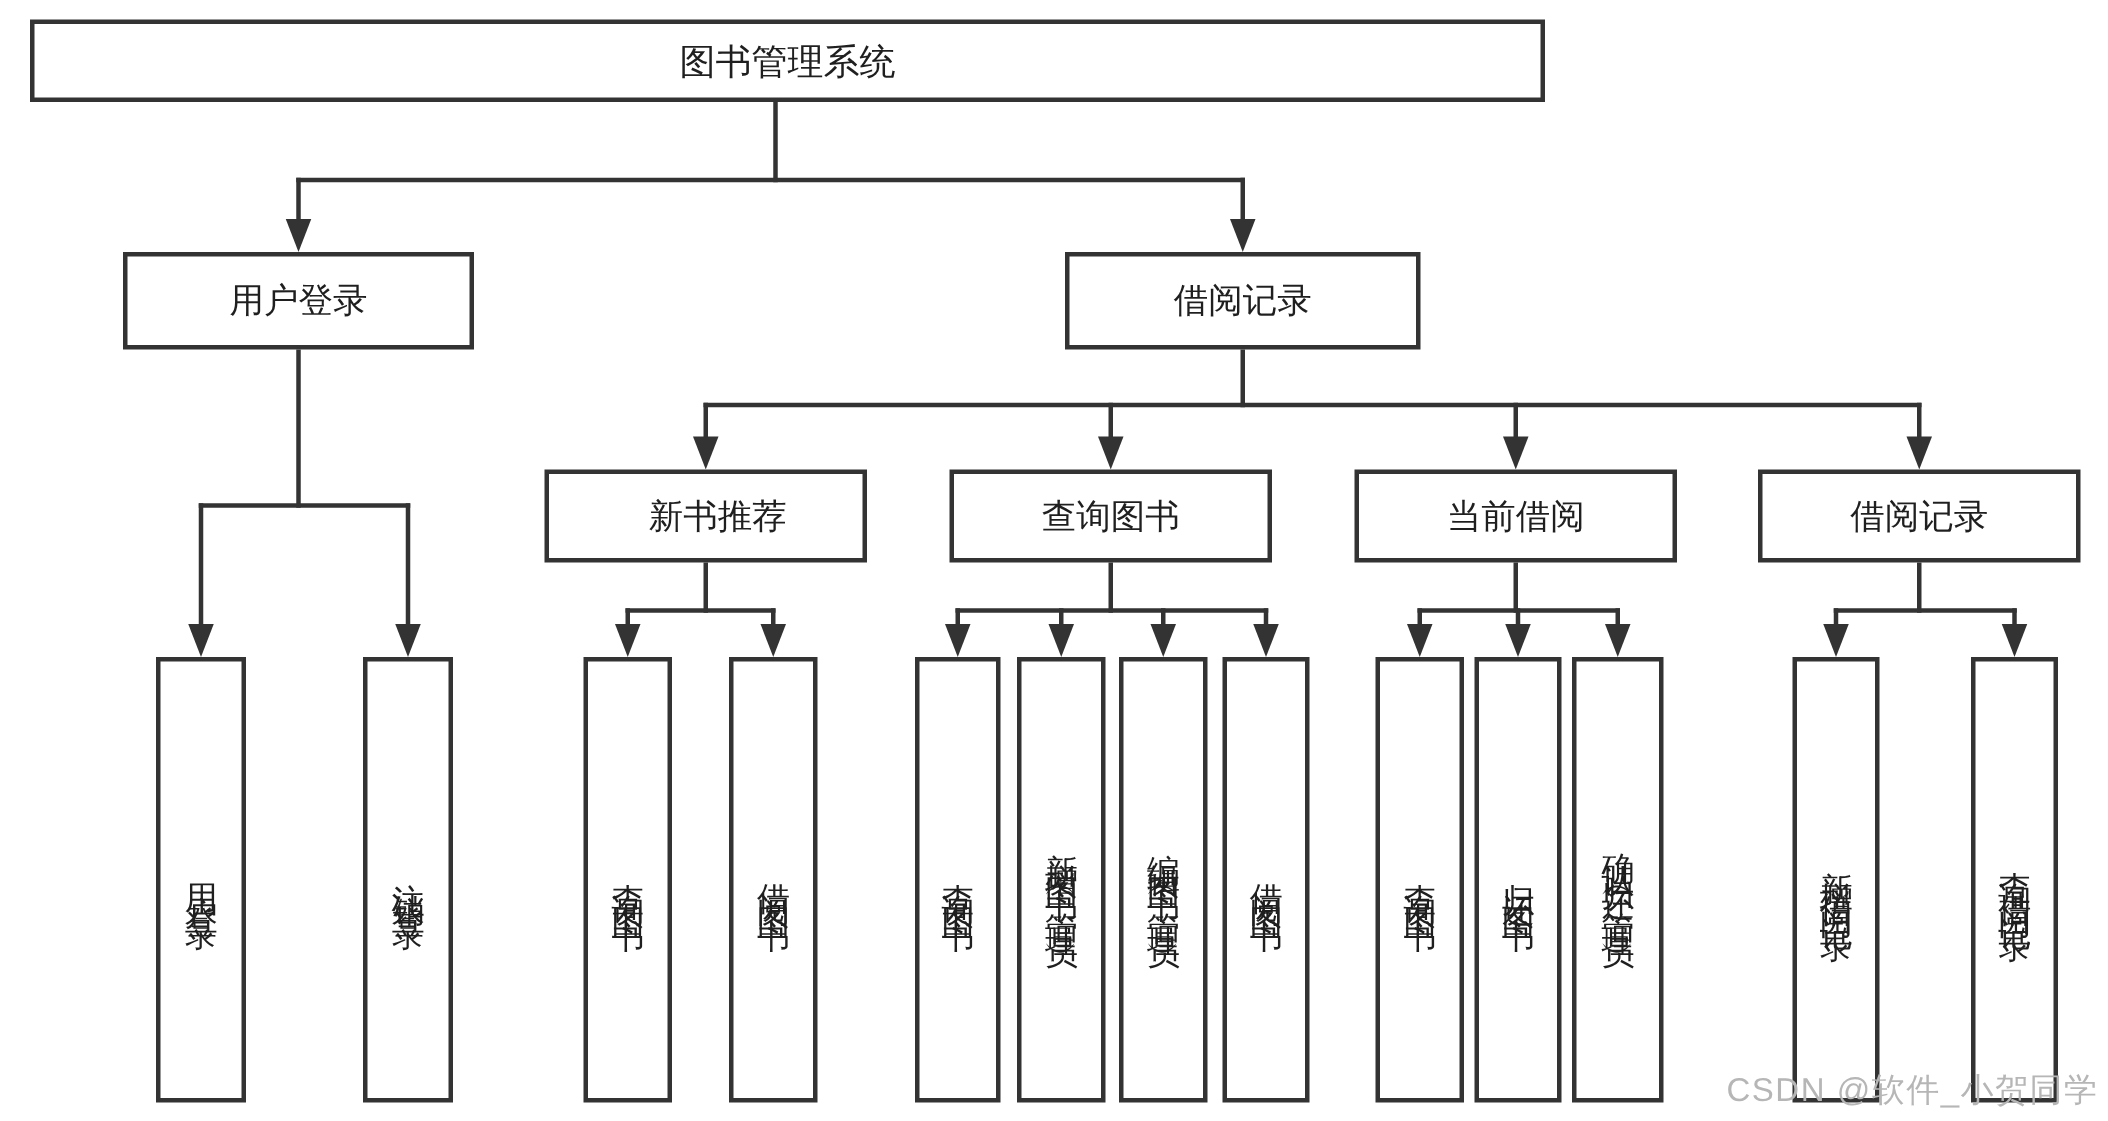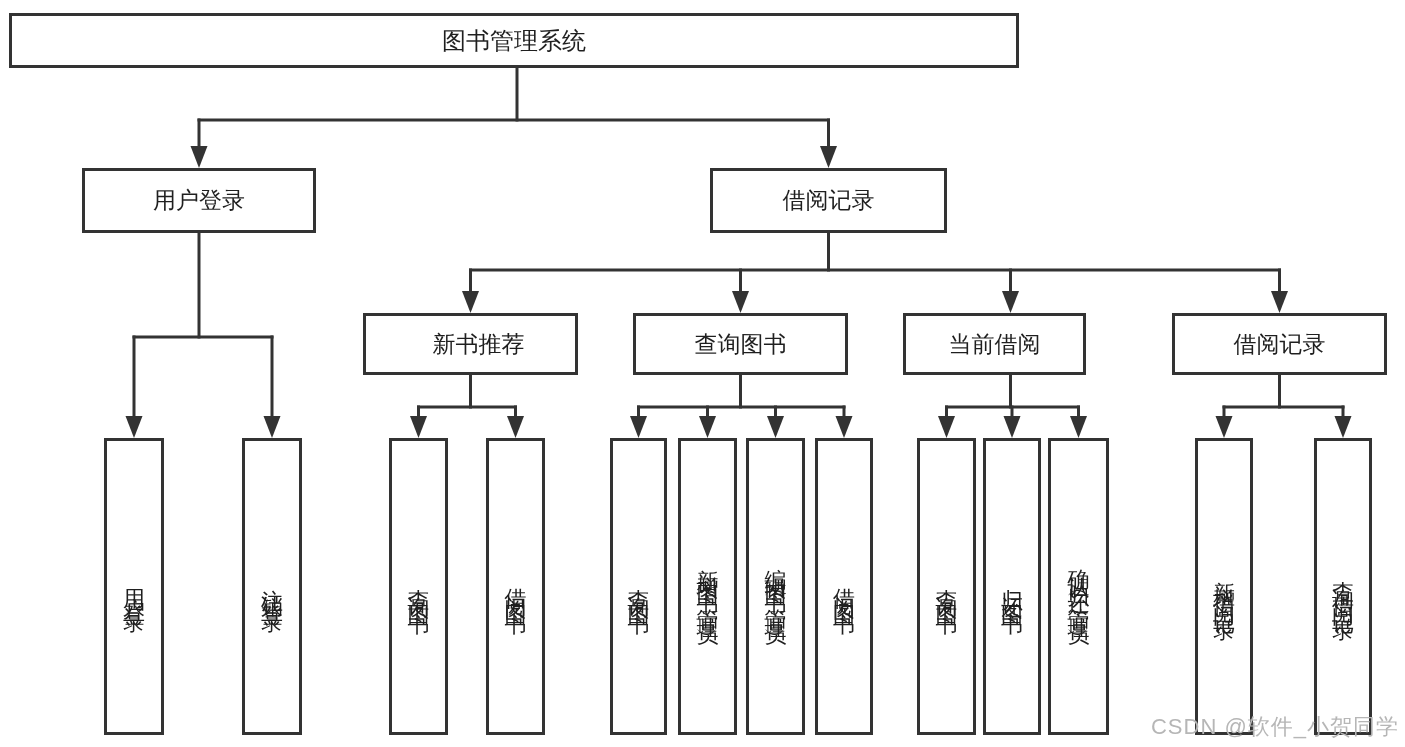--- a/index.html
+++ b/index.html
@@ -94,38 +94,38 @@
       <line x1="1078.5" y1="407" x2="1078.5" y2="422" stroke="#333333" stroke-width="3" stroke-linecap="square"></line>
       <polygon points="1070,416 1087,416 1078.5,438" fill="#333333"></polygon>
       <line x1="1279.5" y1="375" x2="1279.5" y2="407" stroke="#333333" stroke-width="3" stroke-linecap="square"></line>
       <line x1="1224" y1="407" x2="1343" y2="407" stroke="#333333" stroke-width="3" stroke-linecap="square"></line>
       <line x1="1224" y1="407" x2="1224" y2="422" stroke="#333333" stroke-width="3" stroke-linecap="square"></line>
       <polygon points="1215.5,416 1232.5,416 1224,438" fill="#333333"></polygon>
       <line x1="1343" y1="407" x2="1343" y2="422" stroke="#333333" stroke-width="3" stroke-linecap="square"></line>
       <polygon points="1334.5,416 1351.5,416 1343,438" fill="#333333"></polygon>
     </svg>
 
-  <div class="node hnode root-node" style="left: 9px; top: 13px; width: 1010px; height: 55px; border-color: rgb(51, 51, 51); color: rgb(31, 31, 31); text-align: center;">
+  <div class="node hnode root-node" style="left: 20px; top: 13px; width: 1010px; height: 55px; border-color: rgb(51, 51, 51); color: rgb(31, 31, 31); text-align: center;">
     <span class="htext">图书管理系统</span>
   </div>
 
   <div class="node hnode" style="left: 82px; top: 168px; width: 234px; height: 65px; border-color: rgb(51, 51, 51); color: rgb(31, 31, 31);">
     <span class="htext">用户登录</span>
   </div>
   <div class="node hnode" style="left: 710px; top: 168px; width: 237px; height: 65px; border-color: rgb(51, 51, 51); color: rgb(31, 31, 31);">
     <span class="htext">借阅记录</span>
   </div>
 
   <div class="node hnode" style="left: 363px; top: 313px; width: 215px; height: 62px; border-color: rgb(51, 51, 51); color: rgb(31, 31, 31); padding-left: 16px;">
     <span class="htext">新书推荐</span>
   </div>
   <div class="node hnode" style="left: 633px; top: 313px; width: 215px; height: 62px; border-color: rgb(51, 51, 51); color: rgb(31, 31, 31);">
     <span class="htext">查询图书</span>
   </div>
-  <div class="node hnode" style="left: 903px; top: 313px; width: 183px; height: 62px; border-color: rgb(51, 51, 51); color: rgb(31, 31, 31);">
+  <div class="node hnode" style="left: 903px; top: 313px; width: 215px; height: 62px; border-color: rgb(51, 51, 51); color: rgb(31, 31, 31);">
     <span class="htext">当前借阅</span>
   </div>
   <div class="node hnode" style="left: 1172px; top: 313px; width: 215px; height: 62px; border-color: rgb(51, 51, 51); color: rgb(31, 31, 31);">
     <span class="htext">借阅记录</span>
   </div>
 
   <div class="node vnode" style="left: 104px; top: 438px; width: 60px; height: 297px; border-color: rgb(51, 51, 51); color: rgb(31, 31, 31);">
     <span class="vtext">用户登录</span>
   </div>
   <div class="node vnode" style="left: 242px; top: 438px; width: 60px; height: 297px; border-color: rgb(51, 51, 51); color: rgb(31, 31, 31);">

